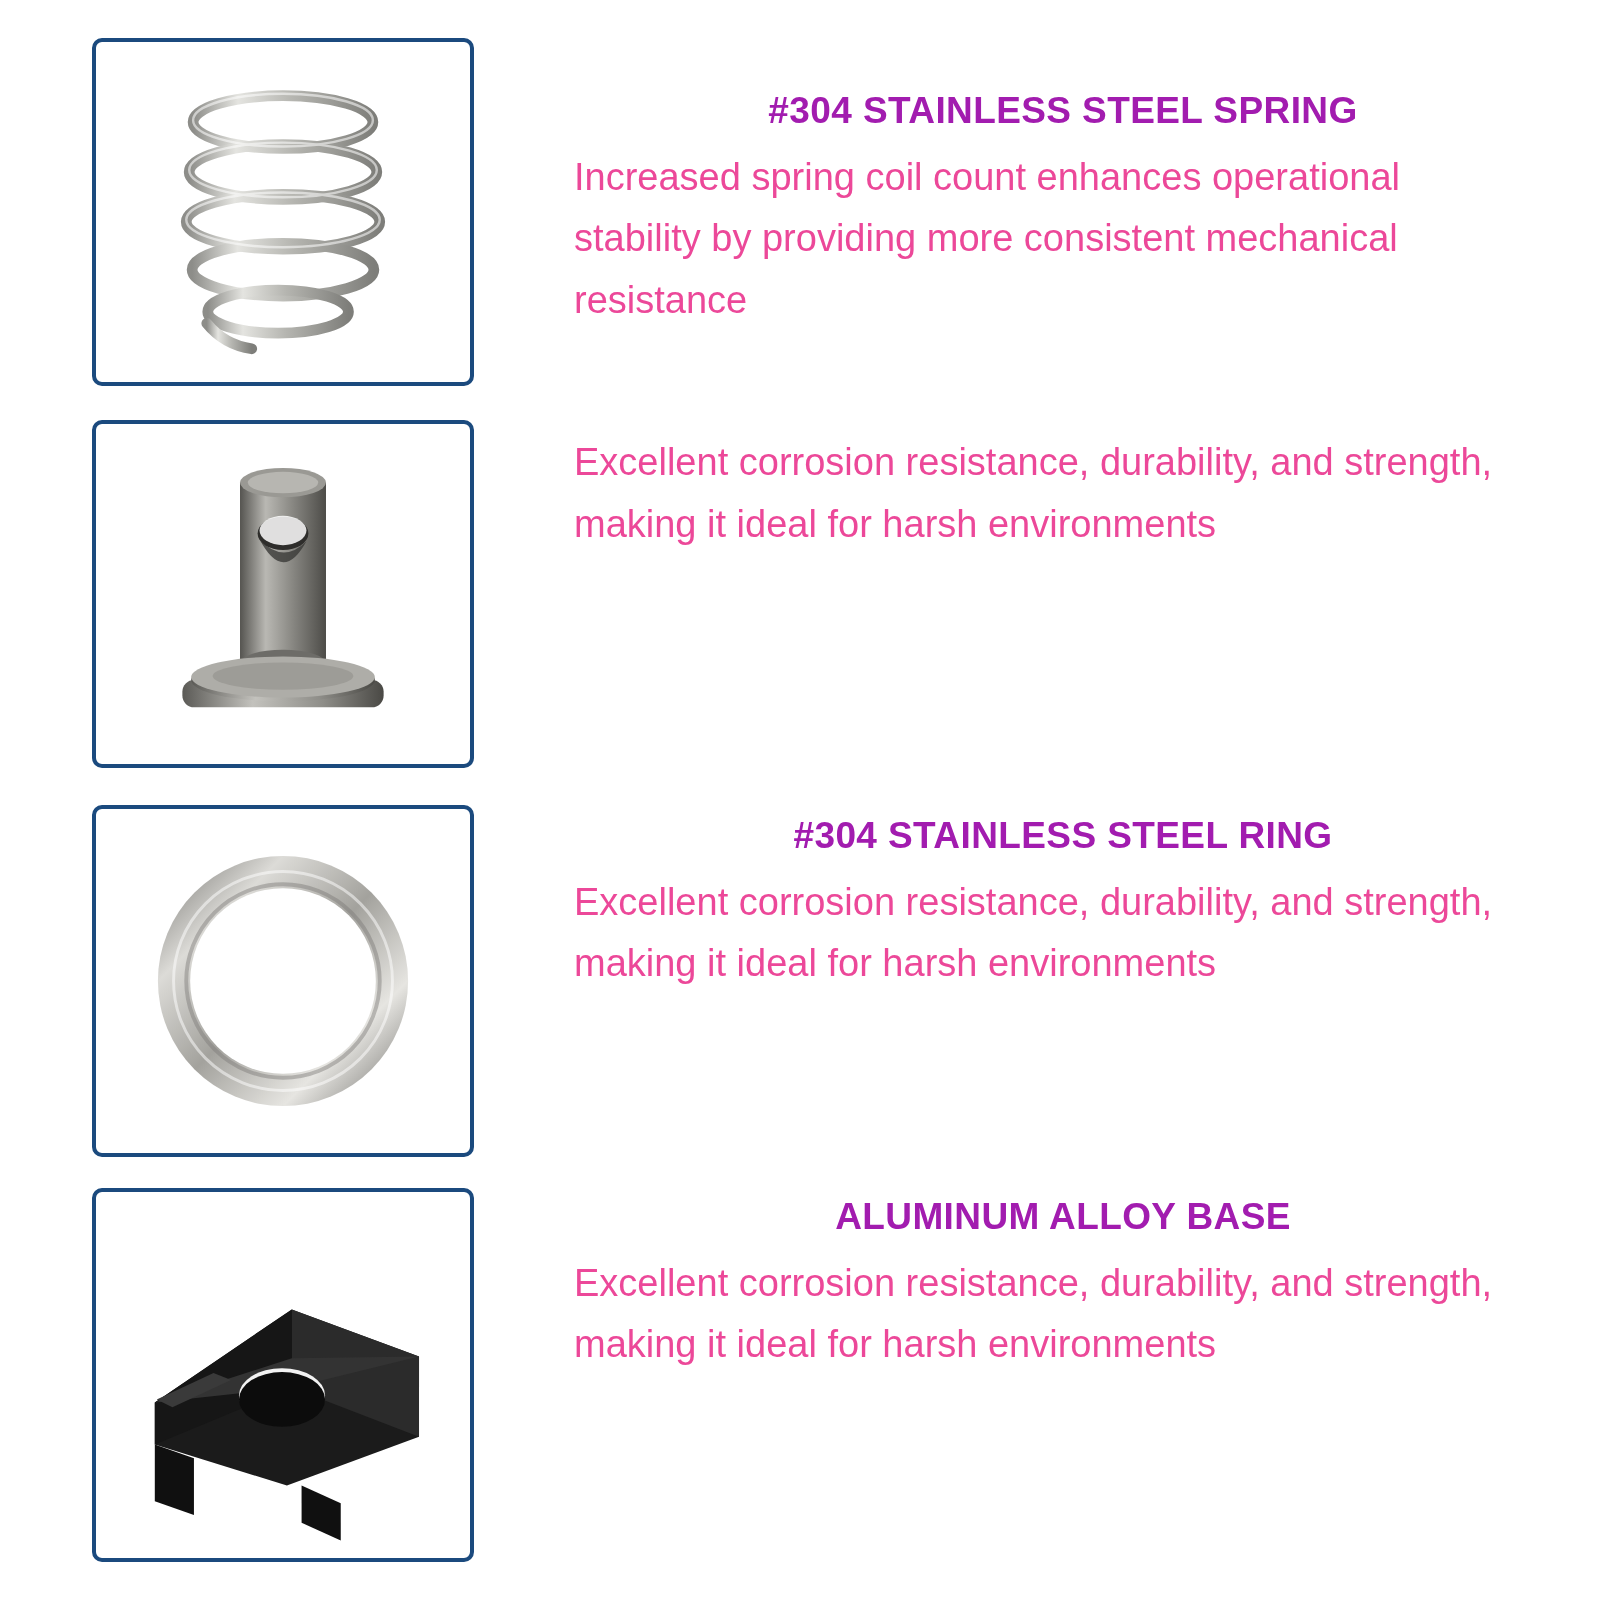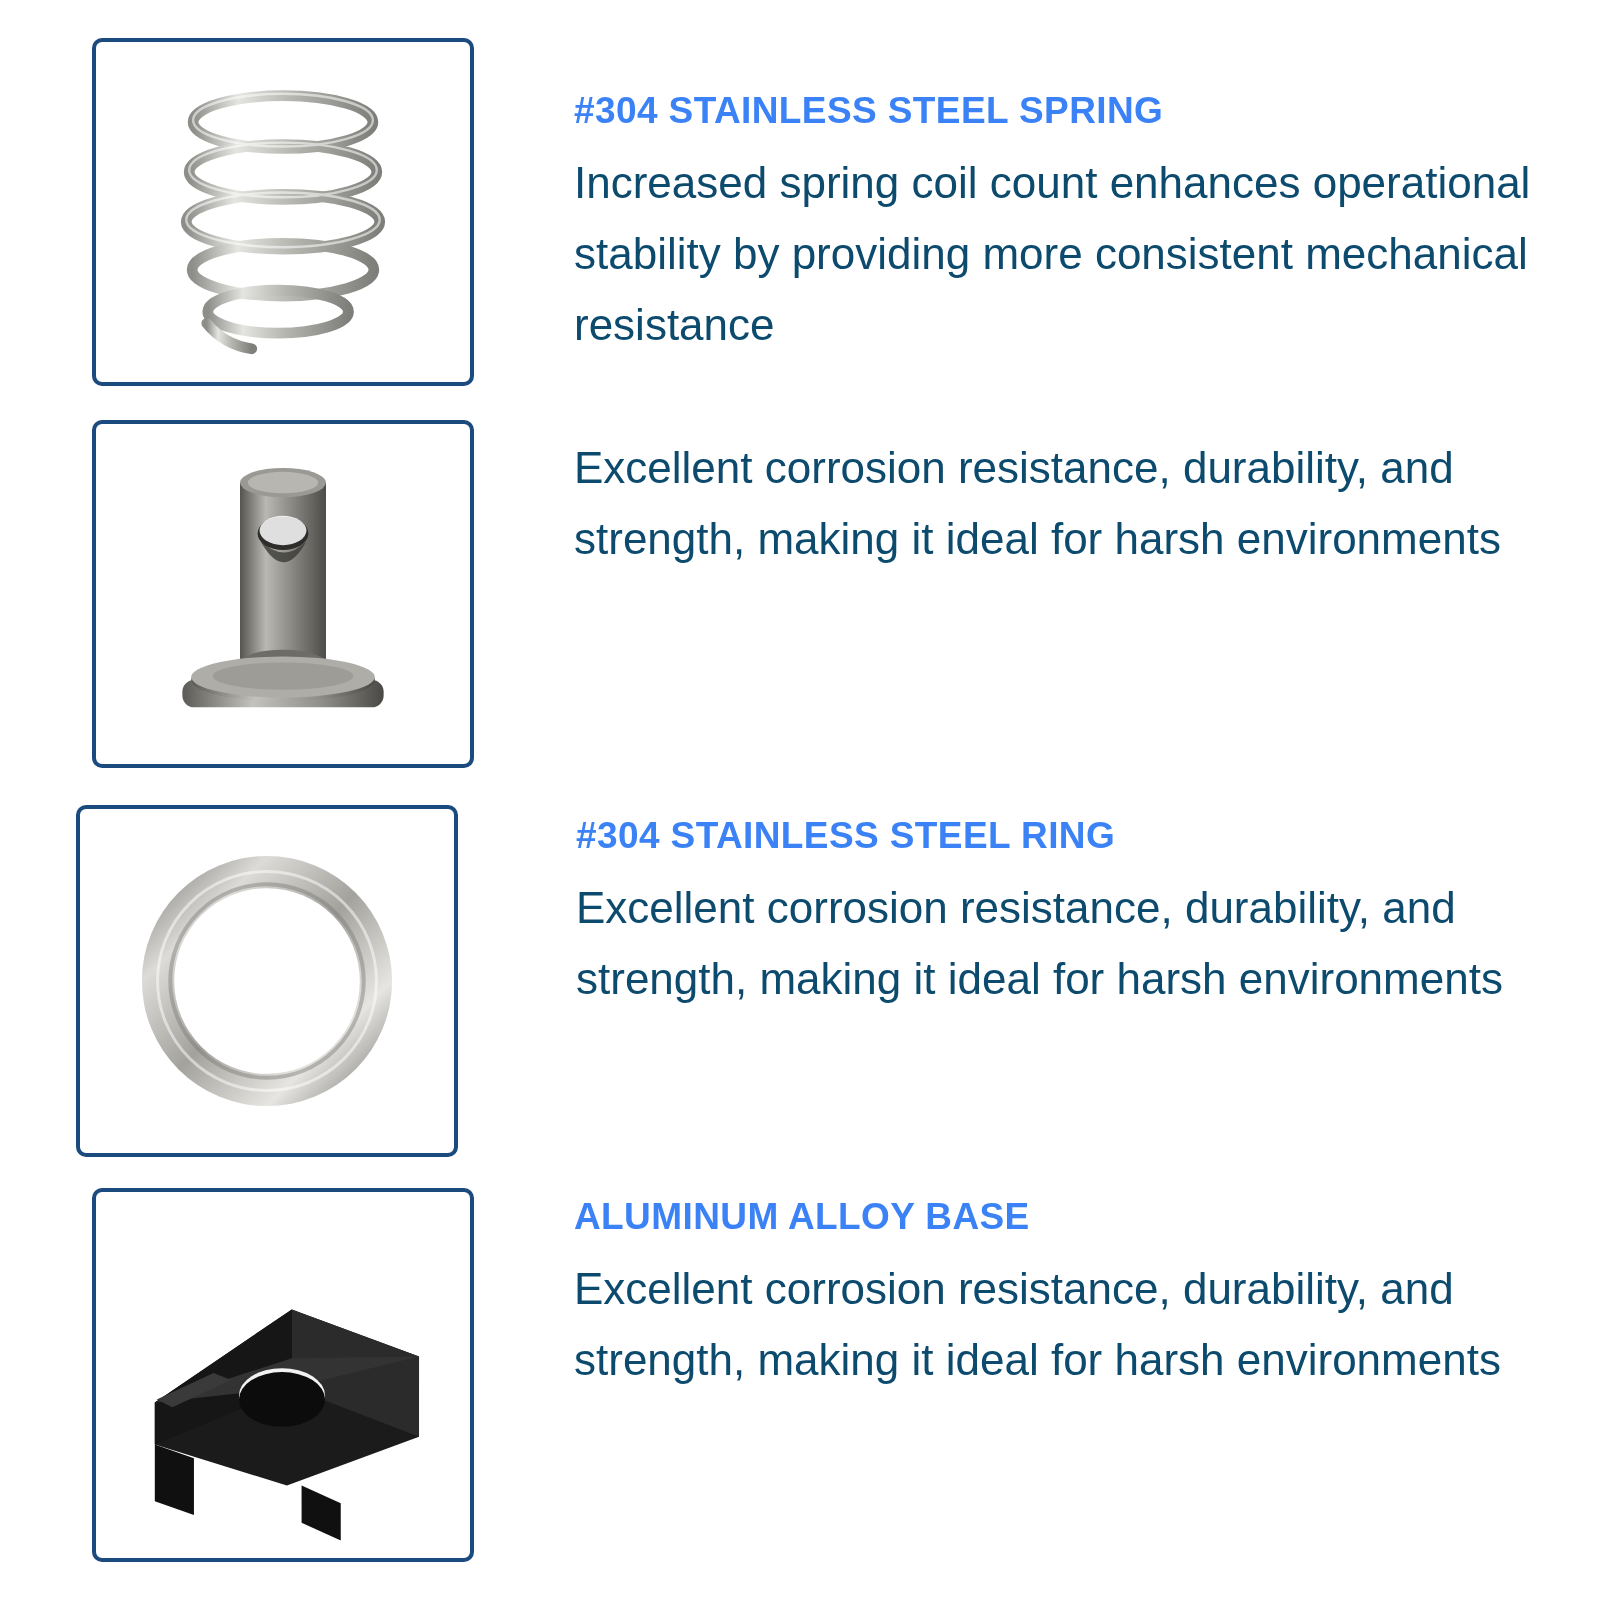--- a/index.html
+++ b/index.html
@@ -27,21 +27,21 @@
     height: 1600px;
   }
   .feature-row {
     position: absolute;
     display: flex;
     align-items: flex-start;
   }
   
   .row-0 { left: 92px; top: 38px;   width: 1460px; }
   .row-1 { left: 92px; top: 420px;  width: 1460px; }
-  .row-2 { left: 76px; top: 805px;  width: 1460px; gap: 18px; }
+  .row-2 { left: 92px; top: 805px;  width: 1460px; }
   .row-3 { left: 92px; top: 1188px; width: 1460px; }
 
   .thumb {
     box-sizing: border-box;
     width: 382px;
     height: 348px;
     border: 4px solid #1b4a7e;
     border-radius: 10px;
     background: #ffffff;
     flex: 0 0 auto;
@@ -56,31 +56,32 @@
   .text-col {
     margin-left: 100px;
     flex: 1 1 auto;
     padding-top: 52px;
   }
   .row-1 .text-col { padding-top: 12px; }
   .row-2 .text-col { padding-top: 10px; }
   .row-3 .text-col { padding-top: 8px; }
 
   .feature-title {
-    color: #3b82f6;
+    color: #a21caf;
     font-size: 37px;
     font-weight: bold;
     letter-spacing: 0.4px;
     line-height: 1.15;
     margin: 0 0 14px 0;
     white-space: nowrap;
+    text-align: center;
   }
   .feature-desc {
-    color: #0c4a6e;
-    font-size: 44px;
+    color: #ec4899;
+    font-size: 38px;
     line-height: 1.62;
     margin: 0;
     max-width: 960px;
   }
 </style>
 </head>
 <body>
 
 <div class="sheet">
   <div class="feature-list">

